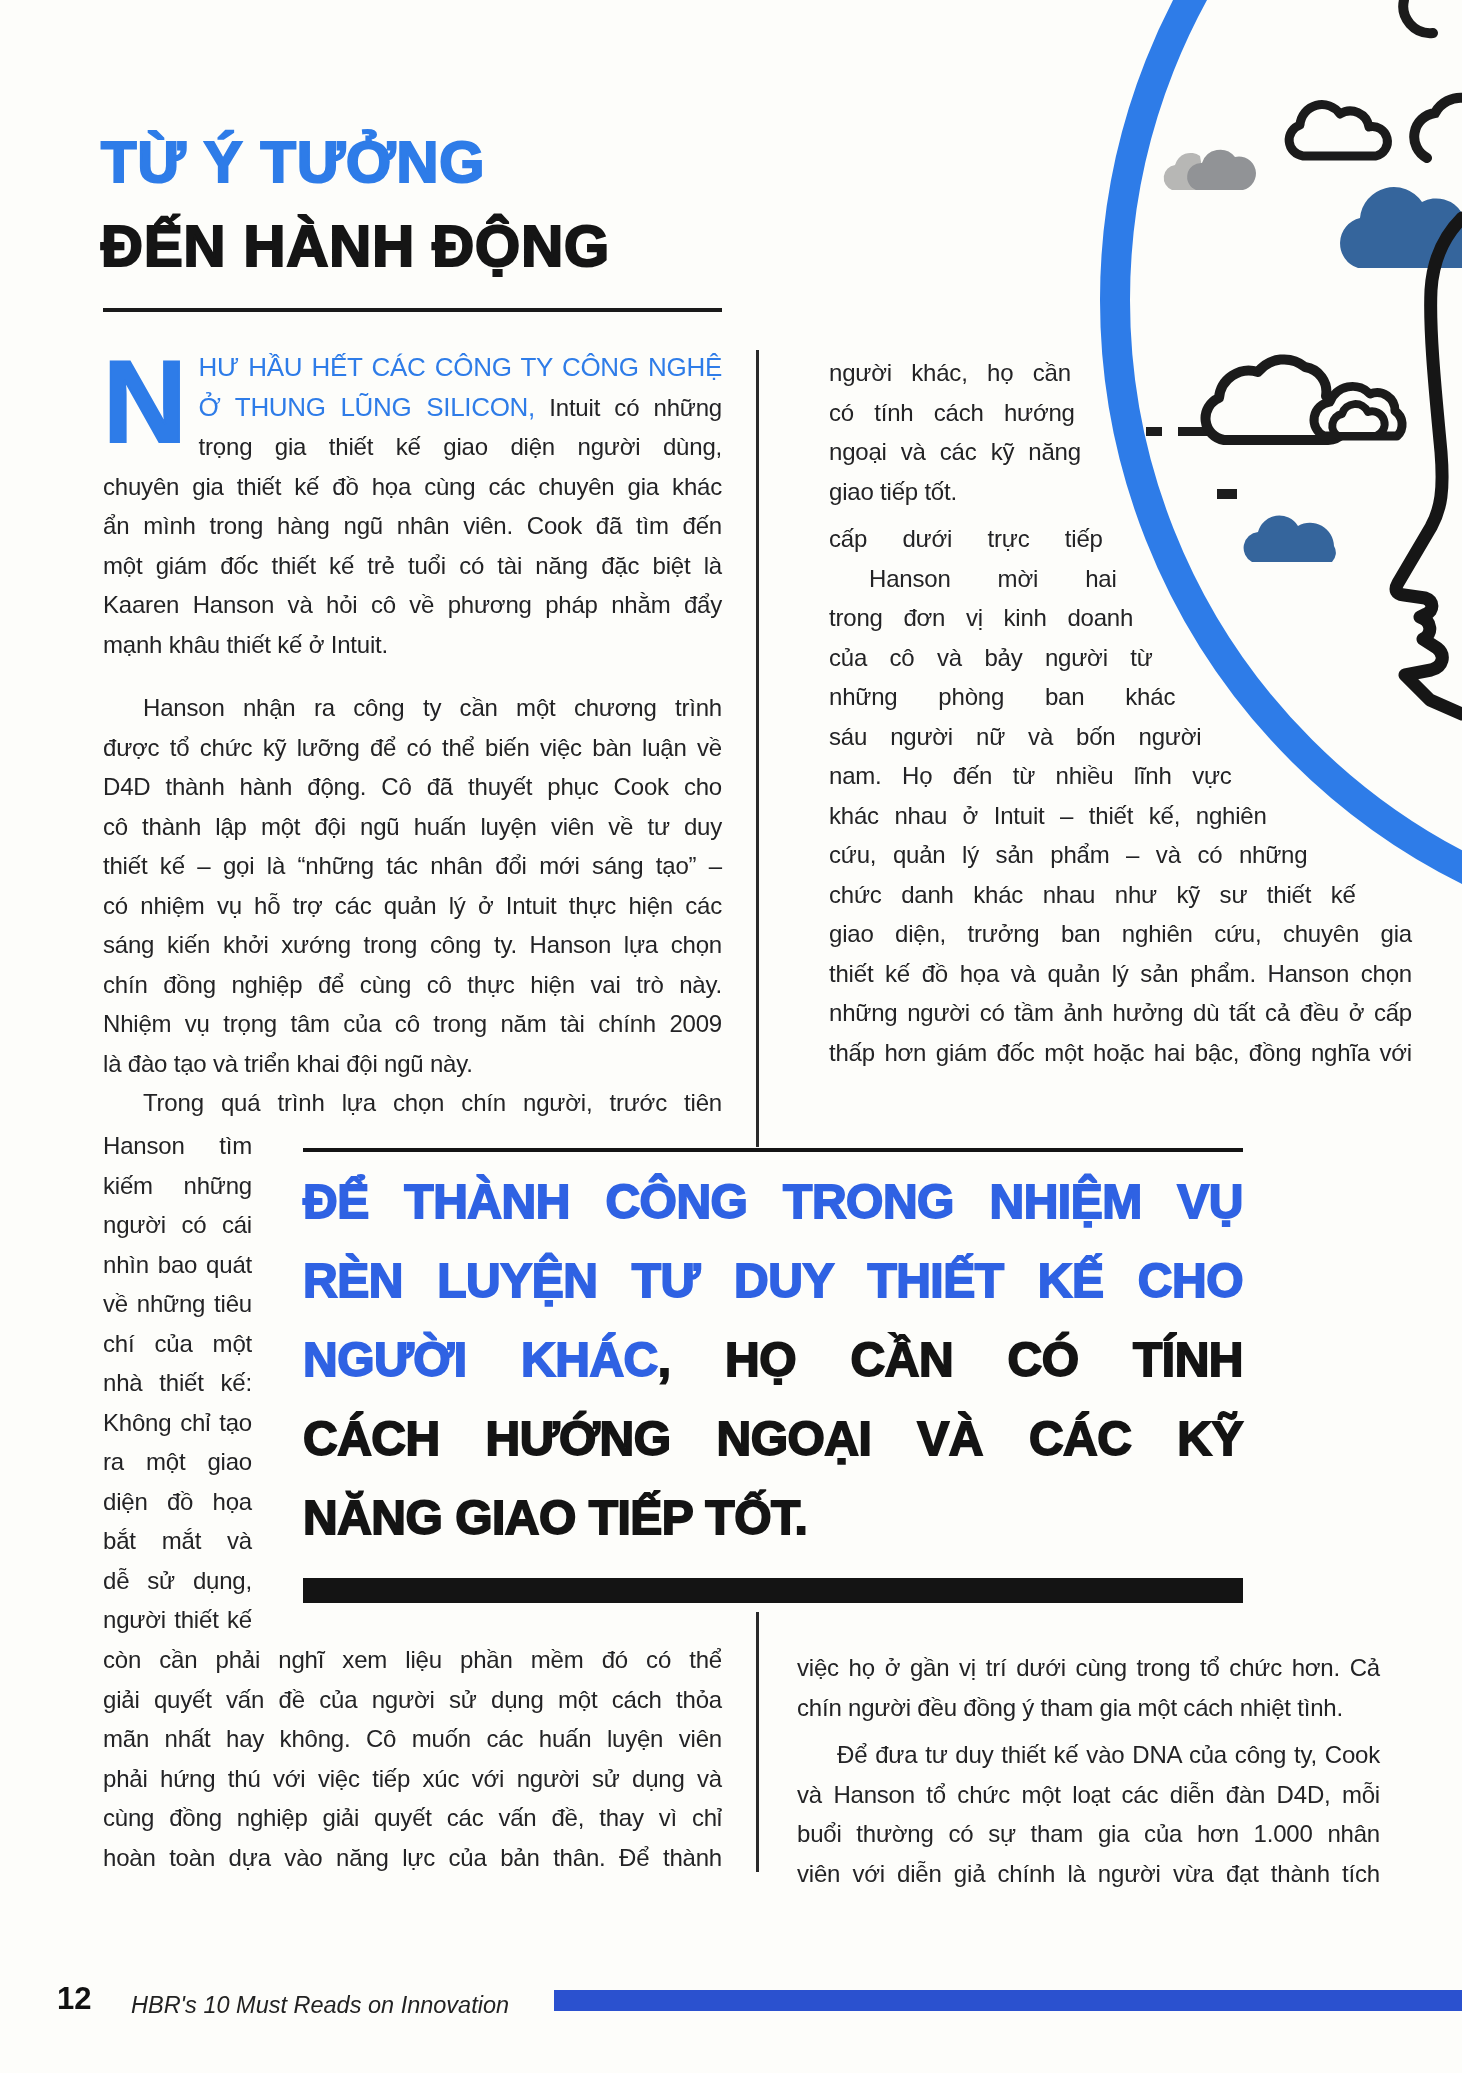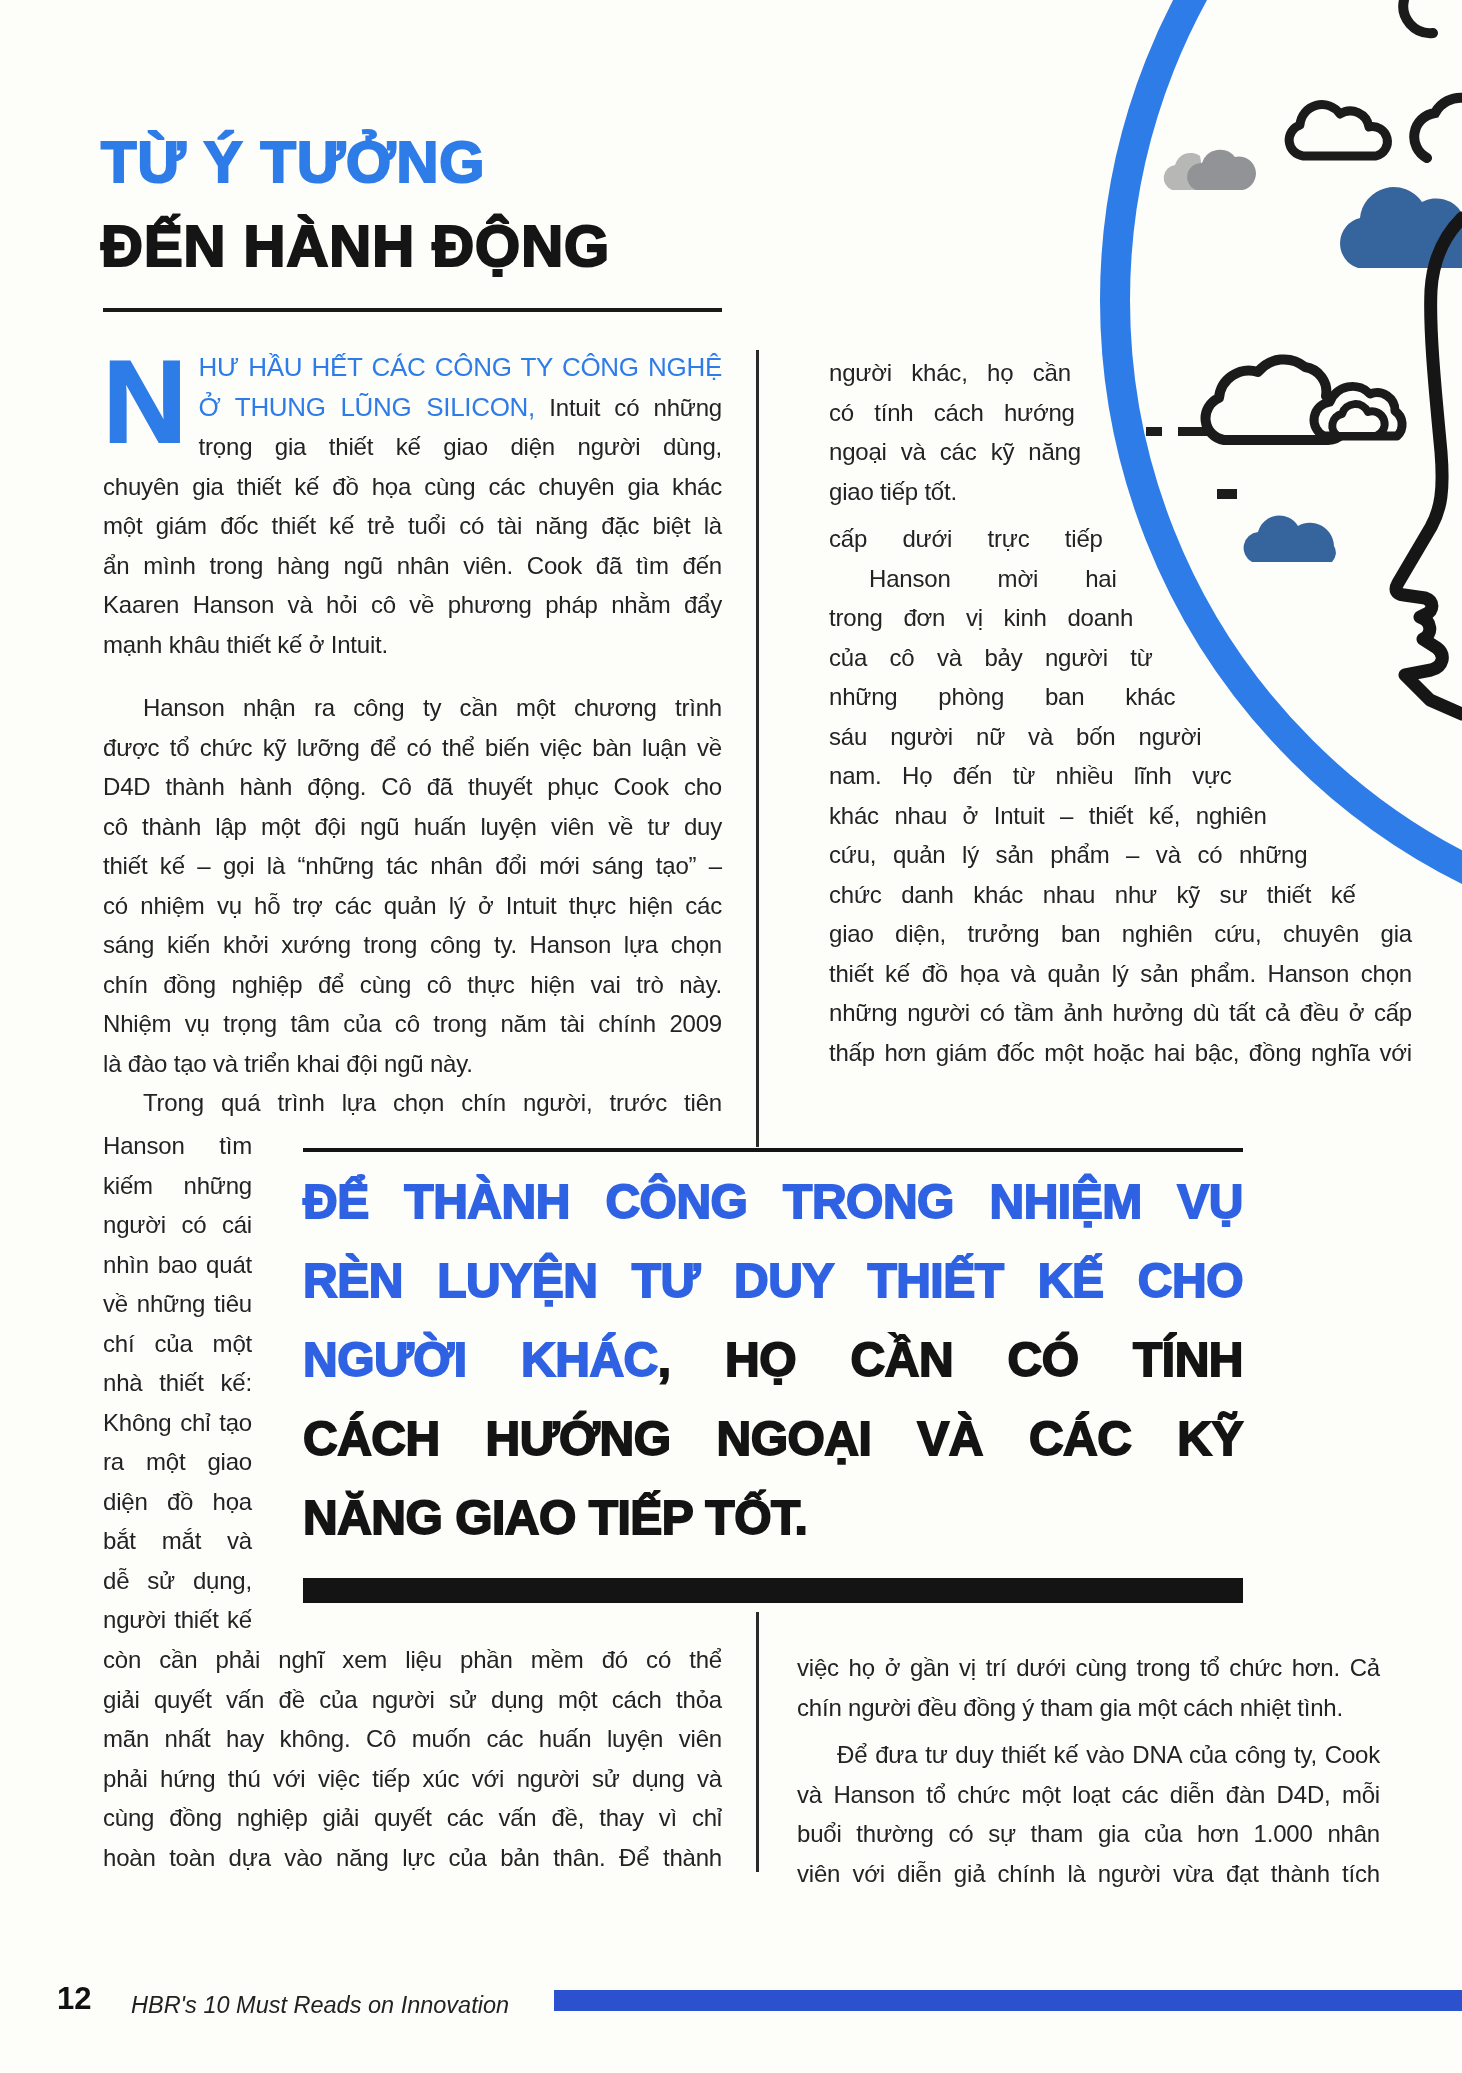--- a/index.html
+++ b/index.html
@@ -116,22 +116,22 @@
     <div class="drop-cap">N</div>
     <div class="ln">
       <span class="lead-caps">HƯ HẦU HẾT CÁC CÔNG TY CÔNG NGHỆ</span>
     </div>
     <div class="ln">
       <span class="lead-caps">Ở THUNG LŨNG SILICON,</span><span> Intuit có những</span>
     </div>
     <div>
         <div class="ln">trọng gia thiết kế giao diện người dùng,</div>
         <div class="ln">chuyên gia thiết kế đồ họa cùng các chuyên gia khác</div>
+        <div class="ln">ẩn mình trong hàng ngũ nhân viên. Cook đã tìm đến</div>
         <div class="ln">một giám đốc thiết kế trẻ tuổi có tài năng đặc biệt là</div>
-        <div class="ln">ẩn mình trong hàng ngũ nhân viên. Cook đã tìm đến</div>
         <div class="ln">Kaaren Hanson và hỏi cô về phương pháp nhằm đẩy</div>
         <div class="ln ln-last">mạnh khâu thiết kế ở Intuit.</div>
       </div>
   </div>
 
   <div class="abs body-text para2">
       <div class="ln ln-ind">Hanson nhận ra công ty cần một chương trình</div>
       <div class="ln">được tổ chức kỹ lưỡng để có thể biến việc bàn luận về</div>
       <div class="ln">D4D thành hành động. Cô đã thuyết phục Cook cho</div>
       <div class="ln">cô thành lập một đội ngũ huấn luyện viên về tư duy</div>

